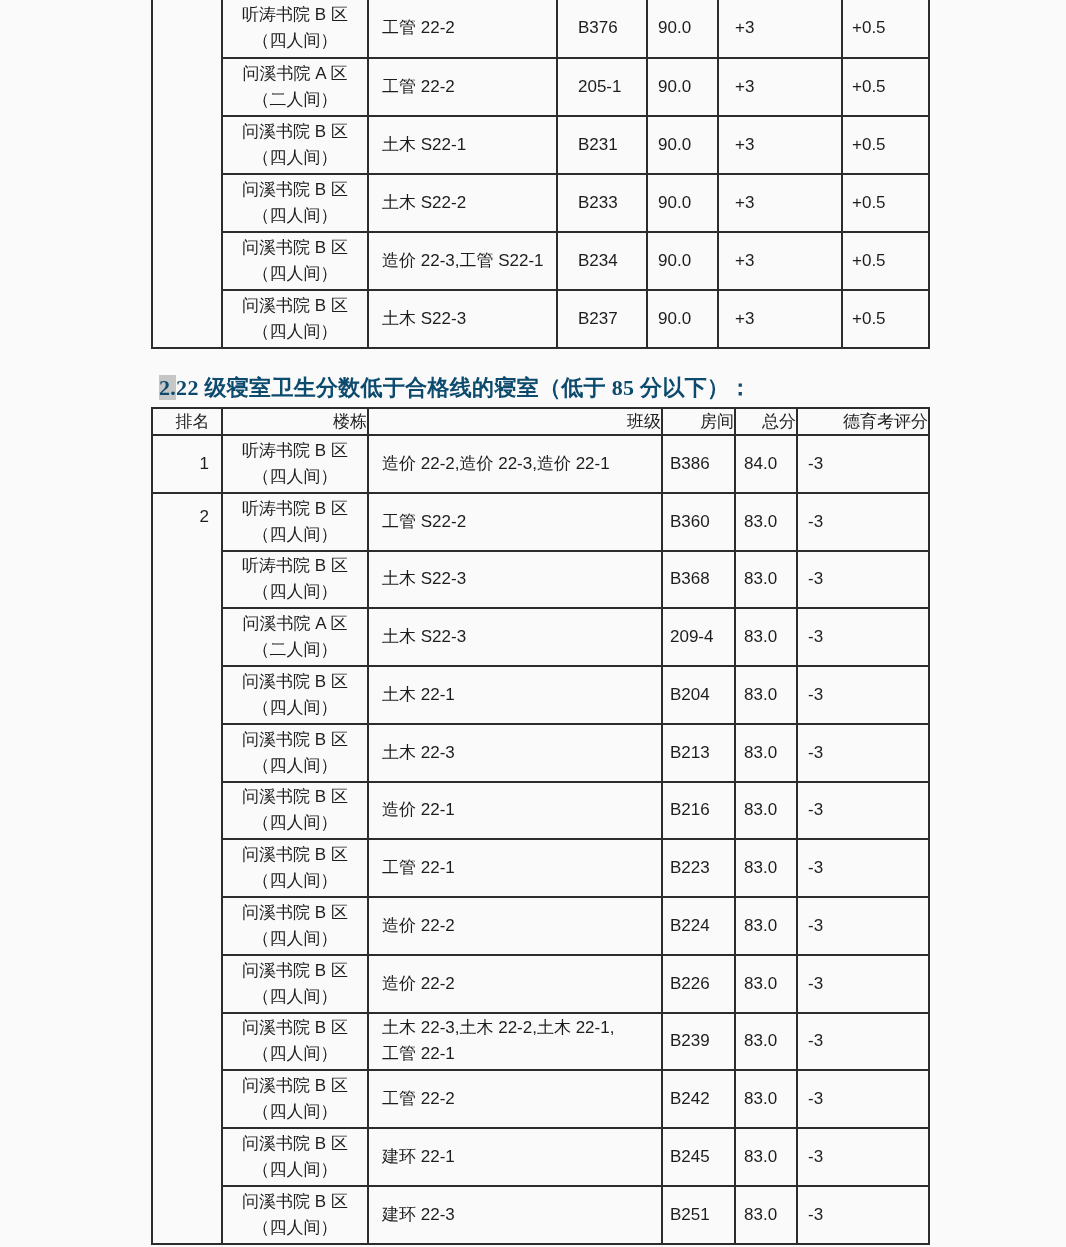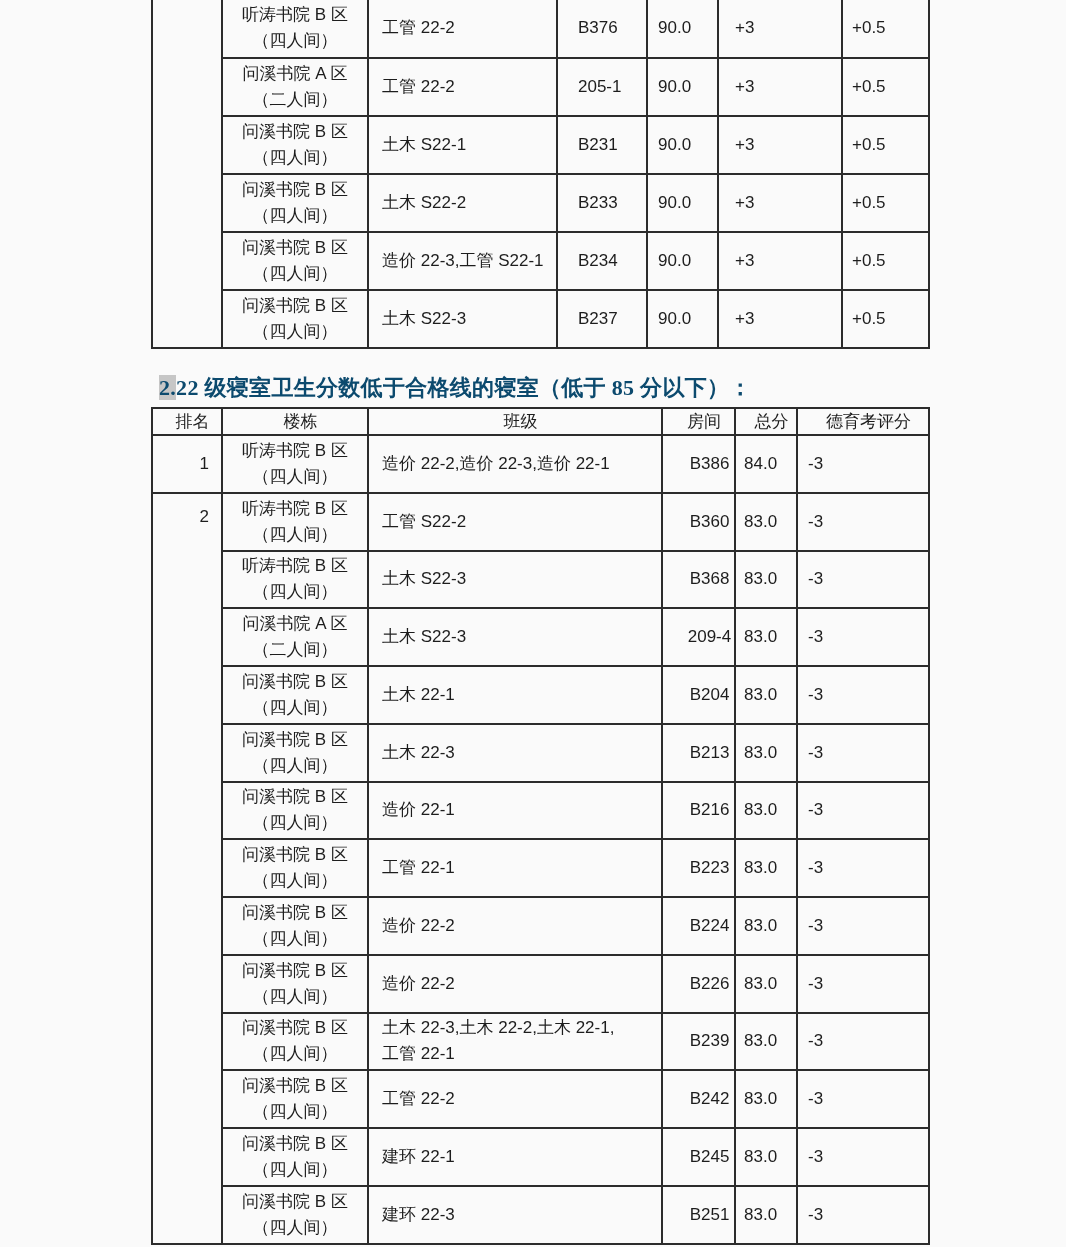--- a/index.html
+++ b/index.html
@@ -20,32 +20,32 @@
     vertical-align:middle;
   }
   
   #t1{left:151px;top:-3px;width:777px;}
   #t1 tr{height:58px;}
   #t1 tr:first-child{height:60px;}
   
   #t2{left:151px;top:407px;width:777px;}
   #t2 tr.head{height:27px;}
   #t2 tr.data{height:57.75px;}
-  #t2 th{text-align:center;padding-left:11px;}
+  #t2 th{text-align:right;padding-left:11px;}
   #t2 th.h-rank{text-align:center;padding-left:11px;}
 
   .c-rank{text-align:right;padding-right:12px;}
   .c-rank.merged{vertical-align:top;padding-top:13px;}
   .c-bldg{text-align:center;white-space:pre;line-height:26px;}
   .c-cls{text-align:left;padding-left:13px;white-space:pre;line-height:26px;}
   .t1-room{padding-left:20px;}
   .t1-score{padding-left:10px;}
   .t1-bonus{padding-left:16px;}
   .t1-moral{padding-left:9px;}
-  .t2-room{padding-left:22px;text-align:center;}
+  .t2-room{padding-left:7px;}
   .t2-score{padding-left:8px;margin-top:6px;}
   .t2-moral{padding-left:10px;}
 
   
   #heading{
     position:absolute;left:159px;top:373px;height:28px;
     font-family:"Liberation Serif", serif;
     font-size:22px;font-weight:bold;color:#0c4a6e;
     white-space:pre;letter-spacing:0.3px;
   }

